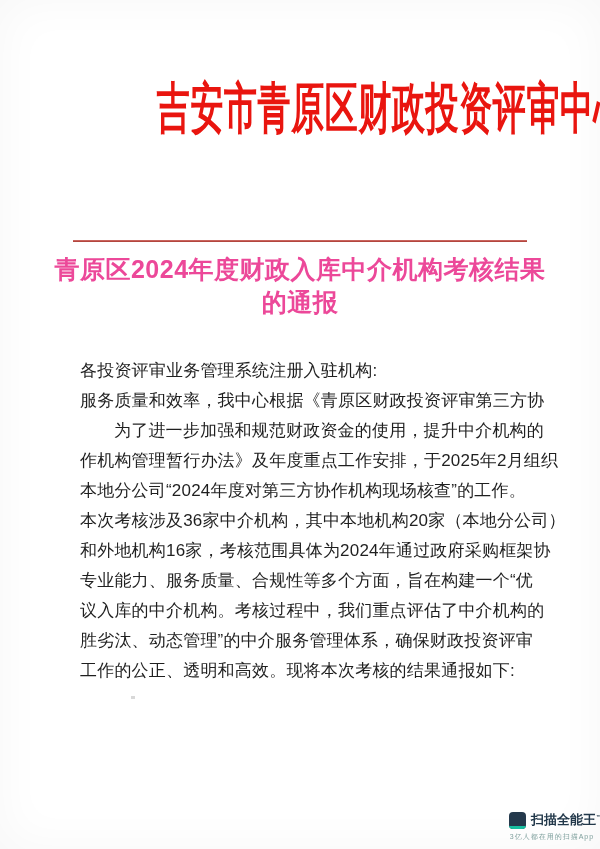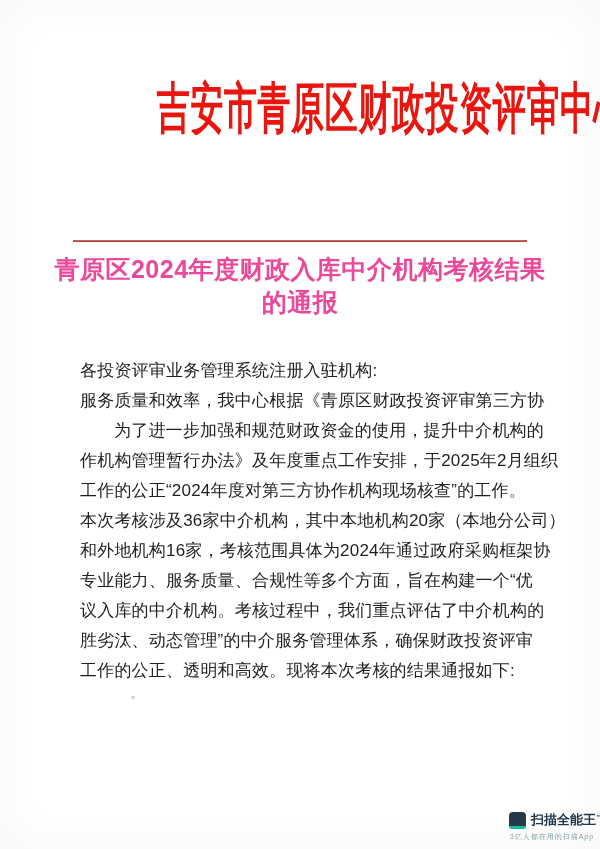--- a/index.html
+++ b/index.html
@@ -161,21 +161,21 @@
   <div class="doc-title">
     <div>青原区2024年度财政入库中介机构考核结果</div>
     <div>的通报</div>
   </div>
 
   <div class="body-text">
     <div class="line">各投资评审业务管理系统注册入驻机构:</div>
     <div class="line">服务质量和效率，我中心根据《青原区财政投资评审第三方协</div>
     <div class="line indent">为了进一步加强和规范财政资金的使用，提升中介机构的</div>
     <div class="line">作机构管理暂行办法》及年度重点工作安排，于2025年2月组织</div>
-    <div class="line">工作的公正“2024年度对第三方协作机构现场核查”的工作。</div>
+    <div class="line">本地分公司“2024年度对第三方协作机构现场核查”的工作。</div>
     <div class="line">本次考核涉及36家中介机构，其中本地机构20家（本地分公司）</div>
     <div class="line">和外地机构16家，考核范围具体为2024年通过政府采购框架协</div>
     <div class="line">专业能力、服务质量、合规性等多个方面，旨在构建一个“优</div>
     <div class="line">议入库的中介机构。考核过程中，我们重点评估了中介机构的</div>
     <div class="line">胜劣汰、动态管理”的中介服务管理体系，确保财政投资评审</div>
     <div class="line">工作的公正、透明和高效。现将本次考核的结果通报如下:</div>
   </div>
 
   <div class="artifact"></div>
 

